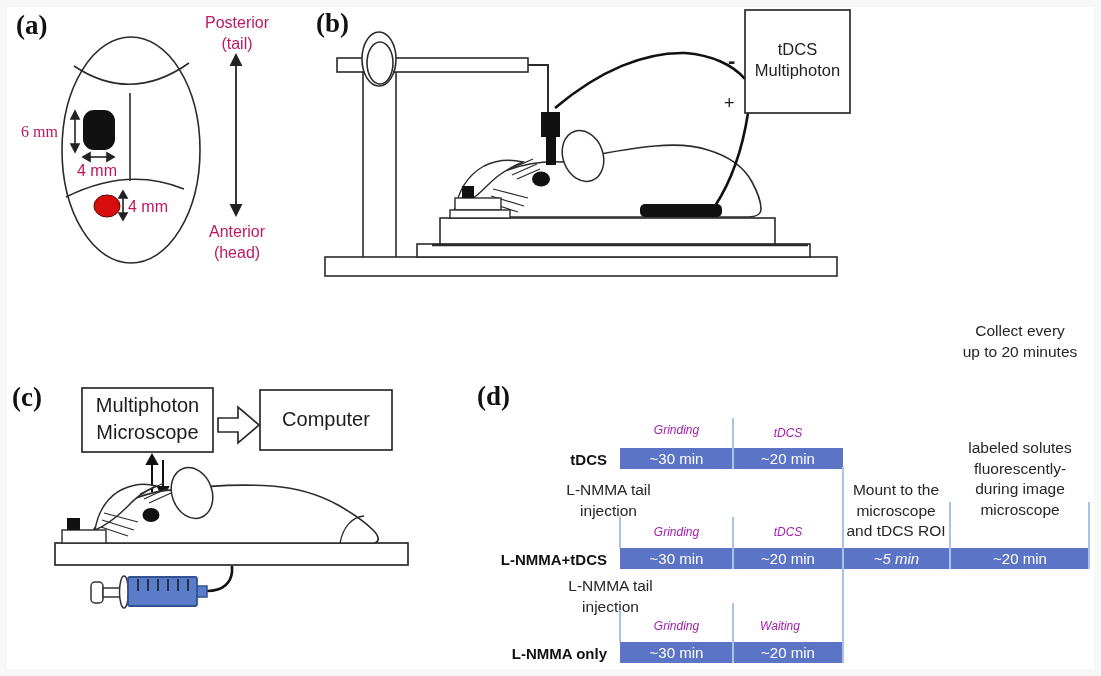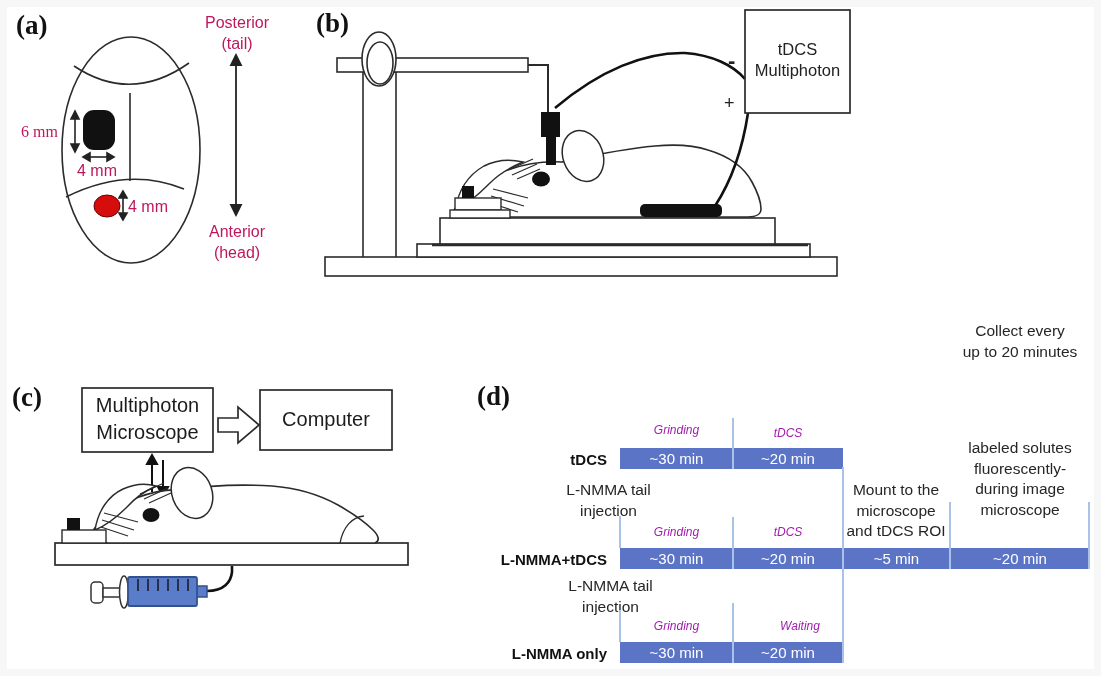--- a/index.html
+++ b/index.html
@@ -229,27 +229,27 @@
     <div class="seg" style="left:0;width:113px;">~30 min</div>
     <div class="seg" style="left:113px;width:110px;">~20 min</div>
   </div>
 
   <div class="rowname" style="left:455px;top:551px;width:152px;">L-NMMA+tDCS</div>
   <div class="dlab" style="left:620px;top:523px;width:113px;">Grinding</div>
   <div class="dlab" style="left:733px;top:523px;width:110px;">tDCS</div>
   <div class="bar" style="left:620px;top:548px;width:470px;">
     <div class="seg" style="left:0;width:113px;">~30 min</div>
     <div class="seg" style="left:113px;width:110px;">~20 min</div>
-    <div class="seg" style="left:223px;width:107px;">~5 min</div>
+    <div class="seg" style="left:223px;width:107px;font-style:italic;">~5 min</div>
     <div class="seg" style="left:330px;width:140px;">~20 min</div>
   </div>
 
   <div class="rowname" style="left:455px;top:645px;width:152px;">L-NMMA only</div>
   <div class="dlab" style="left:620px;top:617px;width:113px;">Grinding</div>
-  <div class="dlab" style="left:753px;top:617px;width:94px;">Waiting</div>
+  <div class="dlab" style="left:733px;top:617px;width:94px;">Waiting</div>
   <div class="bar" style="left:620px;top:642px;width:223px;">
     <div class="seg" style="left:0;width:113px;">~30 min</div>
     <div class="seg" style="left:113px;width:110px;">~20 min</div>
   </div>
 
   <div class="segline" style="left:732px;top:418px;height:51px;"></div>
   <div class="segline" style="left:732px;top:517px;height:52px;"></div>
   <div class="segline" style="left:732px;top:603px;height:60px;"></div>
   <div class="segline" style="left:842px;top:467px;height:196px;"></div>
   <div class="segline" style="left:949px;top:502px;height:67px;"></div>

